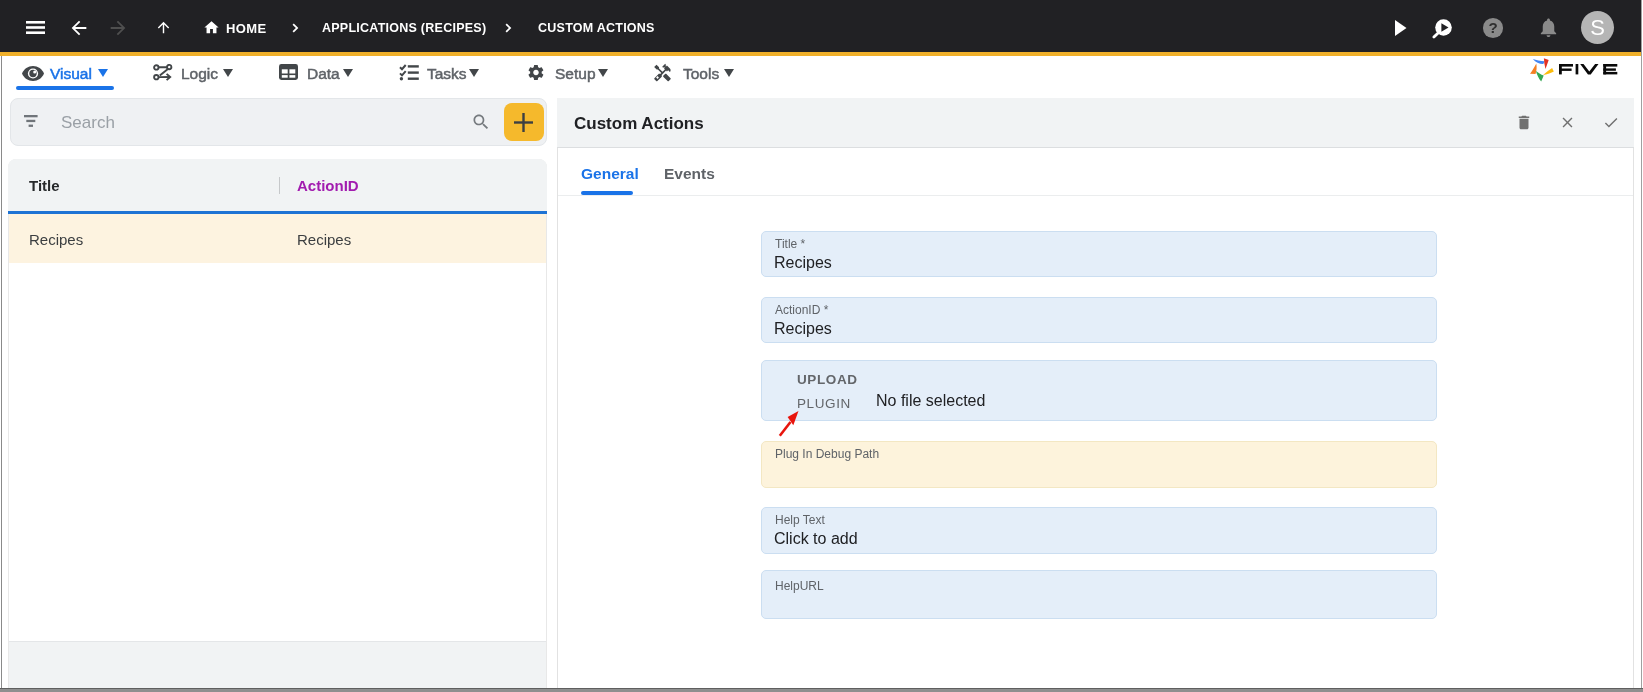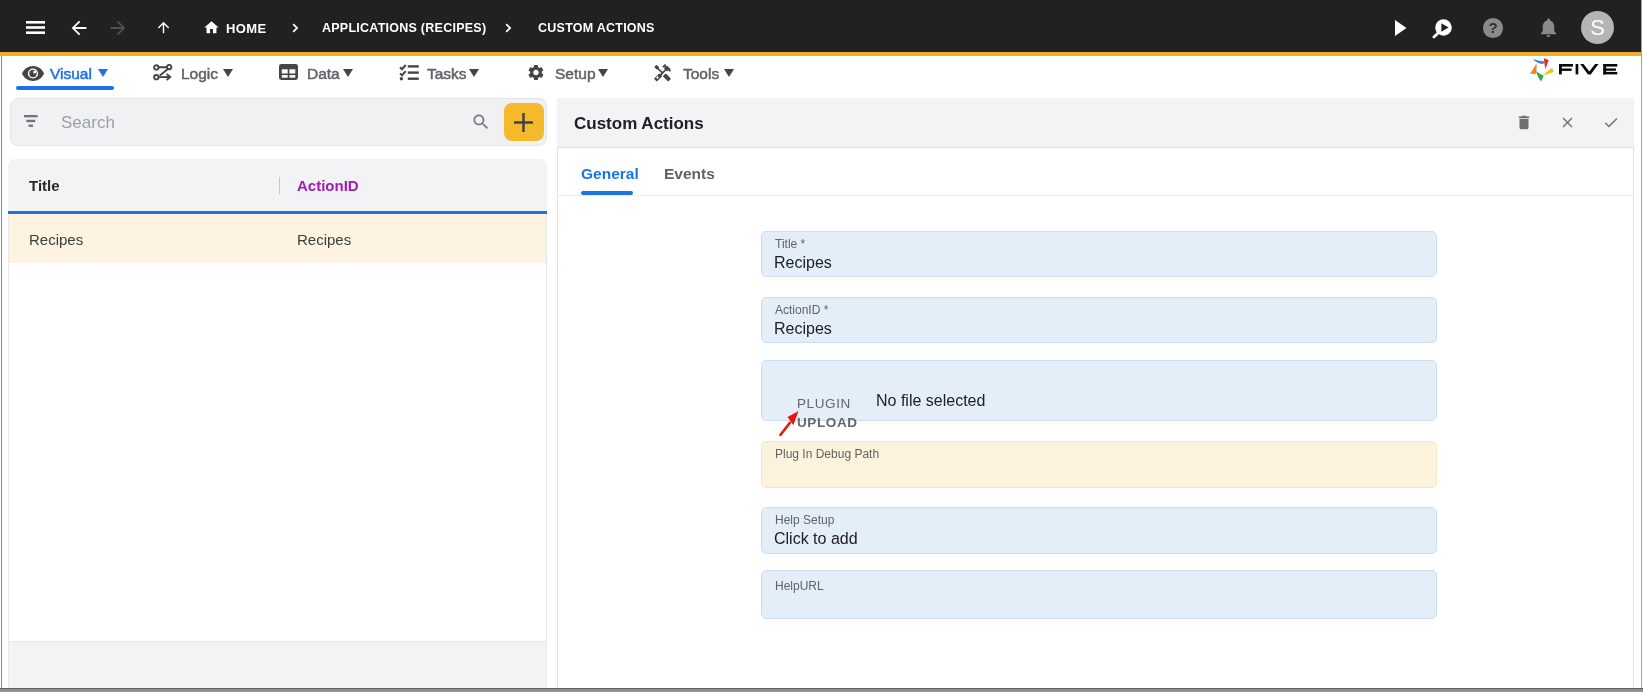--- a/index.html
+++ b/index.html
@@ -251,29 +251,29 @@
 
   <div class="abs field" style="top:231px;height:46px;"></div>
   <div class="abs flabel" style="top:237px;">Title *</div>
   <div class="abs fvalue" style="top:254px;">Recipes</div>
 
   <div class="abs field" style="top:297px;height:46px;"></div>
   <div class="abs flabel" style="top:303px;">ActionID *</div>
   <div class="abs fvalue" style="top:320px;">Recipes</div>
 
   <div class="abs field" style="top:360px;height:61px;"></div>
-  <div class="abs" style="left:797px;top:372px;font-size:13.5px;font-weight:bold;color:#63666a;letter-spacing:.6px;margin-top:43px;">UPLOAD</div>
+  <div class="abs" style="left:797px;top:372px;font-size:13.5px;font-weight:bold;color:#63666a;letter-spacing:.6px;">UPLOAD</div>
   <div class="abs" style="left:797px;top:396px;font-size:13.5px;font-weight:normal;color:#63666a;letter-spacing:.6px;">PLUGIN</div>
   <div class="abs" style="left:876px;top:392px;font-size:16px;color:#202124;">No file selected</div>
 
   <div class="abs field" style="top:441px;height:47px;background:#fdf3dc;border-color:#f3e7c3;"></div>
   <div class="abs flabel" style="top:447px;">Plug In Debug Path</div>
 
   <div class="abs field" style="top:507px;height:47px;"></div>
-  <div class="abs flabel" style="top:513px;">Help Setup</div>
+  <div class="abs flabel" style="top:513px;">Help Text</div>
   <div class="abs fvalue" style="top:530px;">Click to add</div>
 
   <div class="abs field" style="top:570px;height:49px;"></div>
   <div class="abs flabel" style="top:579px;">HelpURL</div>
 
   <svg class="abs" style="left:776px;top:406px" width="26" height="32" viewBox="0 0 26 32">
     <line x1="3.8" y1="29.8" x2="14.5" y2="16" stroke="#e8150d" stroke-width="2.6"></line>
     <path d="M22.5 4.9 L11.6 11 L17.3 19.2 Z" fill="#e8150d"></path>
   </svg>
 

